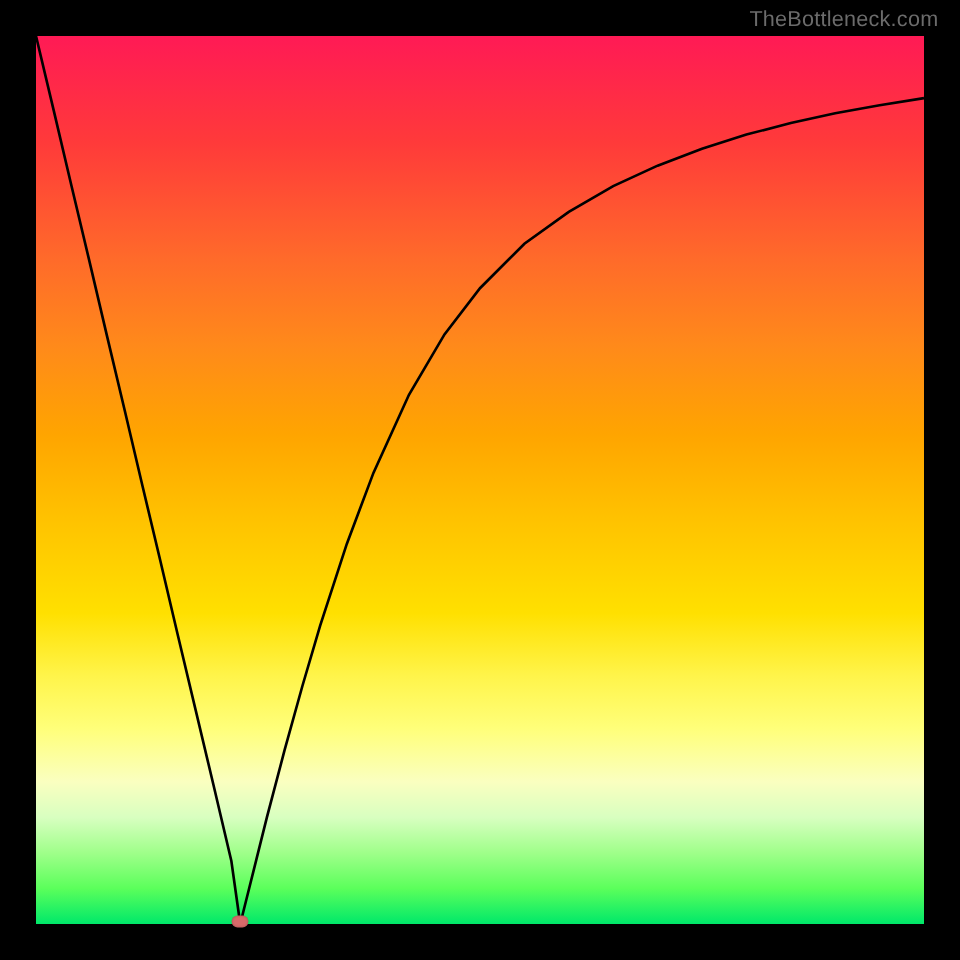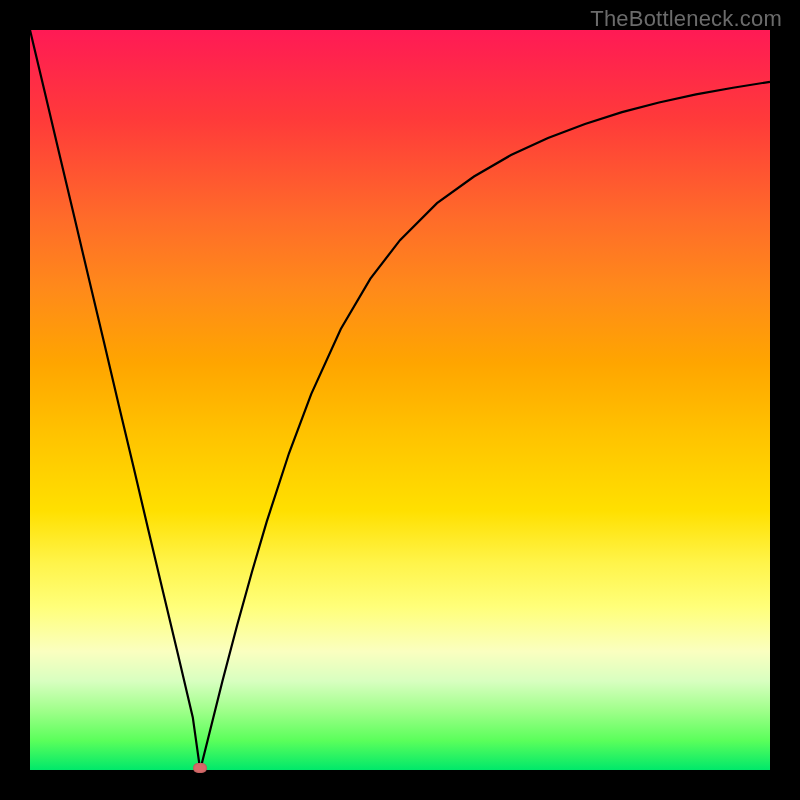--- a/index.html
+++ b/index.html
@@ -37,21 +37,21 @@
       #9fff8a 92%,
       #5bff5b 96%,
       #00e86a 100%
     );
   }
   .watermark {
     position: absolute;
     top: 6px;
     right: 18px;
     font-family: Arial, Helvetica, sans-serif;
-    font-size: 22px;
+    font-size: 18px;
     color: #6b6b6b;
     letter-spacing: 0.2px;
     user-select: none;
   }
   svg.curve {
     position: absolute;
     left: 0;
     top: 0;
     width: 740px;
     height: 740px;

